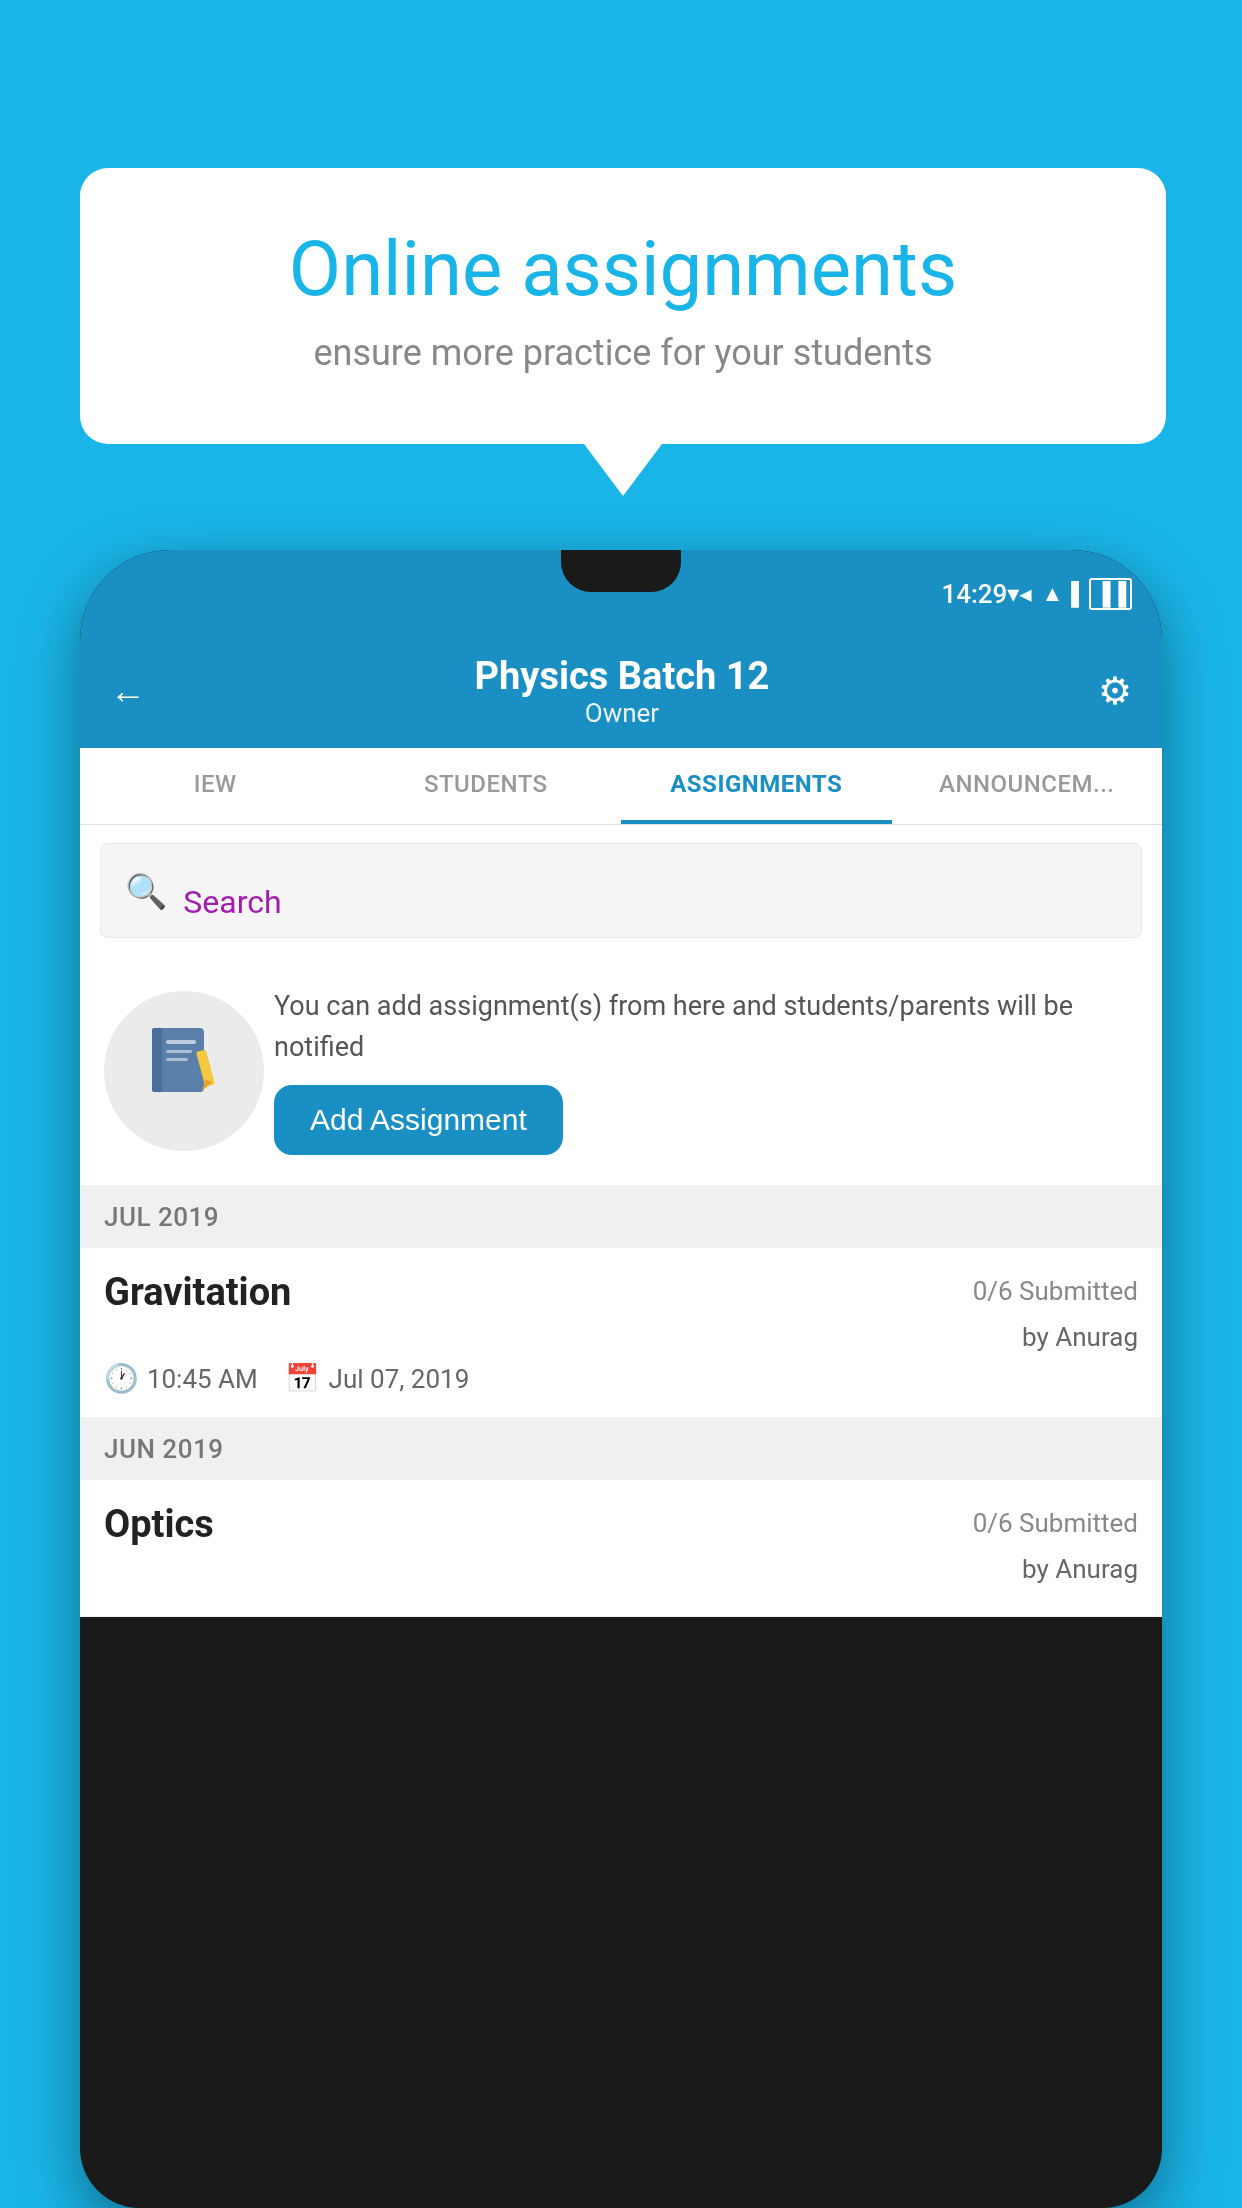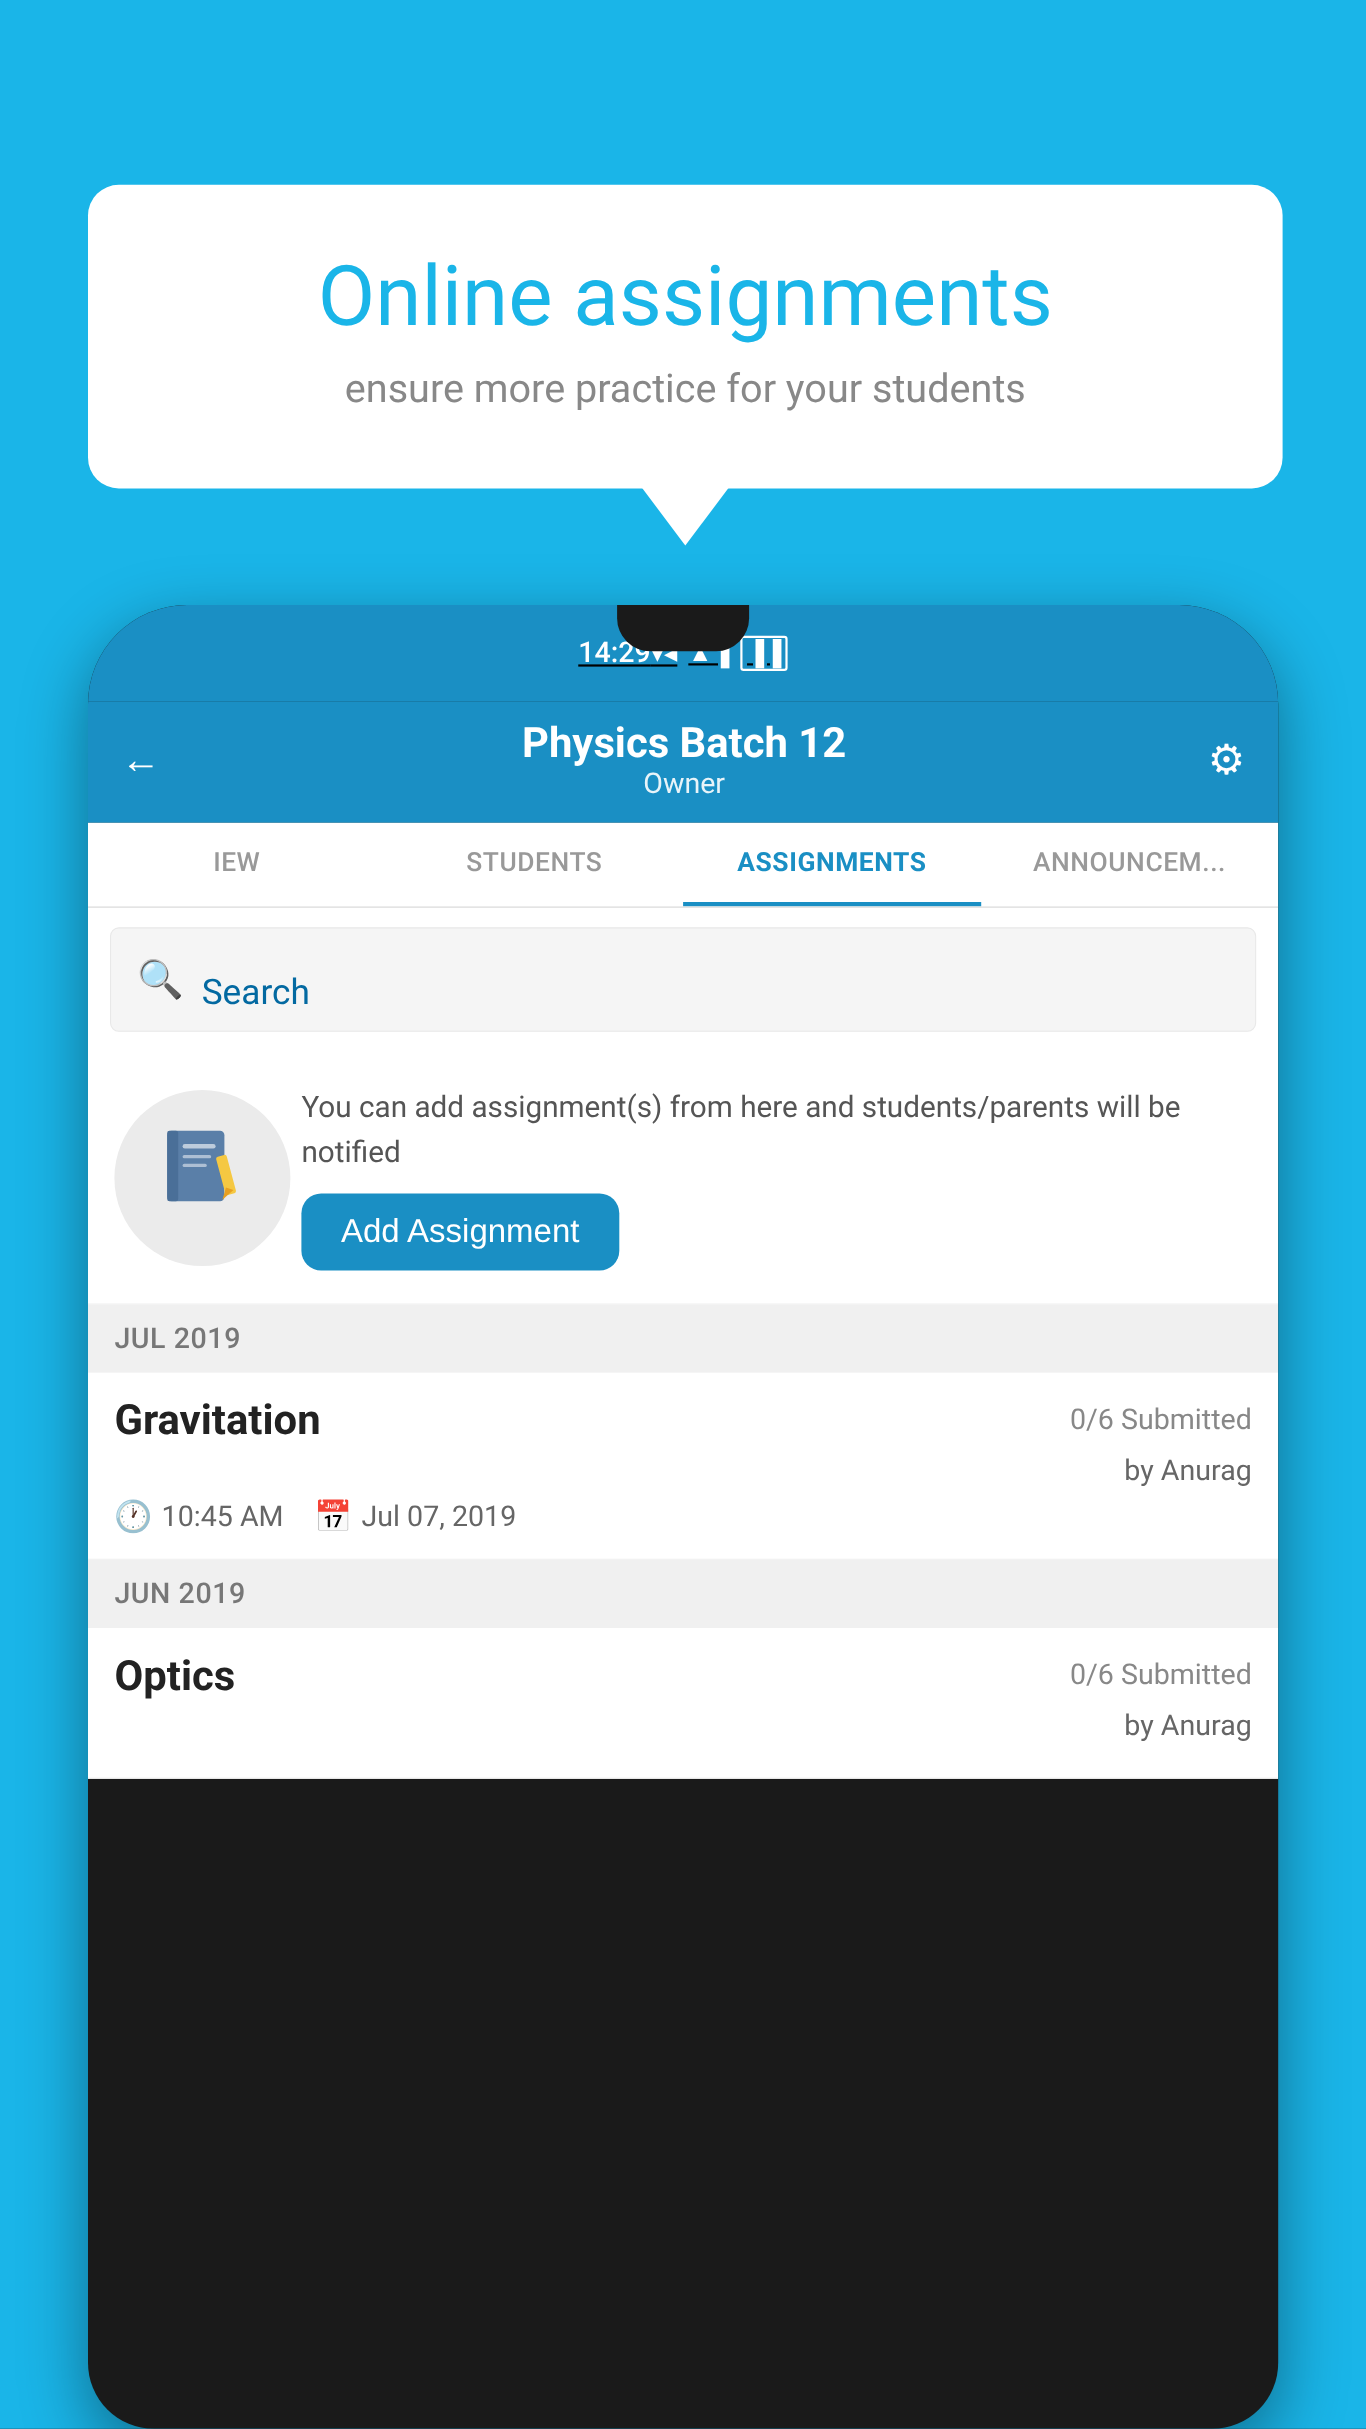--- a/index.html
+++ b/index.html
@@ -70,24 +70,23 @@
       box-shadow: 0 20px 60px rgba(0,0,0,0.4);
     }
 
     
     .phone-top-bar {
       background: #1a8fc4;
       height: 88px;
       position: relative;
       display: flex;
       align-items: center;
-      justify-content: center;
+      justify-content: flex-end;
       padding: 0 30px;
       border-radius: 0;
-      text-decoration: underline;
     }
 
     .status-time {
       font-size: 26px;
       color: white;
       font-weight: 500;
     }
 
     .status-icons {
       display: flex;
@@ -192,21 +191,21 @@
       gap: 16px;
     }
 
     .search-icon-text {
       font-size: 34px;
       color: #aaa;
     }
 
     .search-placeholder {
       font-size: 32px;
-      color: #0369a1;
+      color: #a21caf;
       margin-top: 23px;
     }
 
     
     .promo-card {
       display: flex;
       align-items: center;
       padding: 30px 24px;
       gap: 10px;
       background: white;

